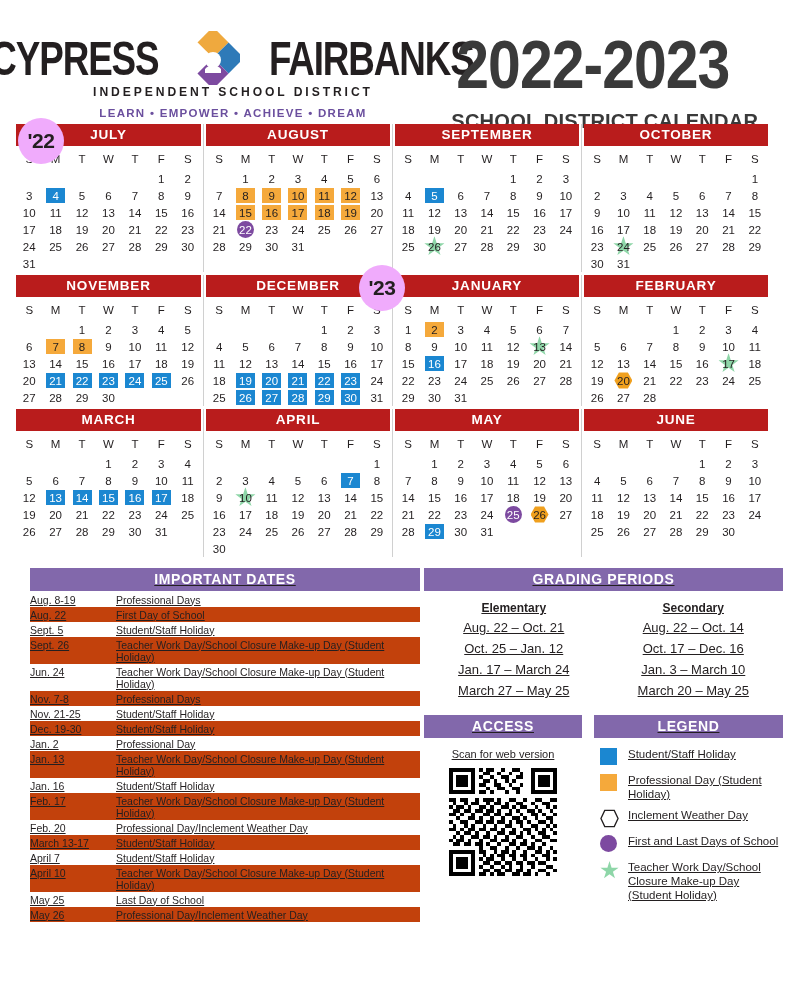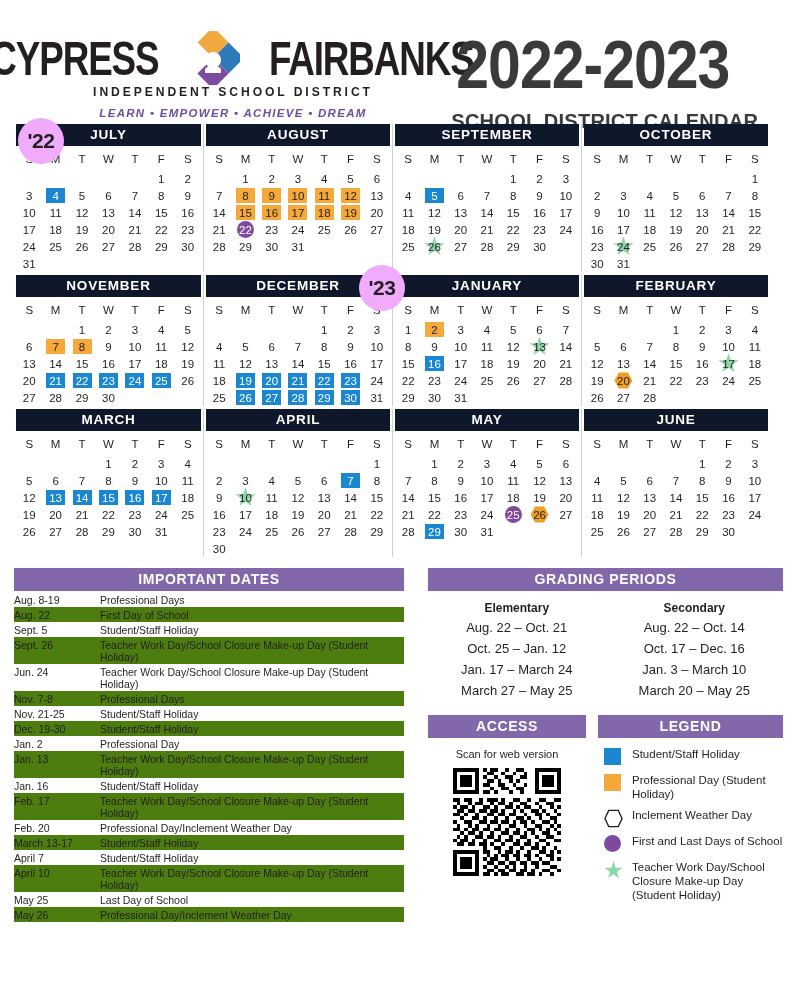--- a/index.html
+++ b/index.html
@@ -59,21 +59,20 @@
     margin-top: 3px;
     transform: scaleX(0.97);
   }
   .logo-tag {
     font-size: 11.5px;
     font-weight: bold;
     letter-spacing: 1.3px;
     color: #6b4f9e;
     margin-top: 8px;
     font-family: "Liberation Sans", sans-serif;
-    font-style: italic;
   }
 
   .header-right {
     flex: 1;
     text-align: left;
     padding-top: 4px;
   }
   .year-big {
     font-family: "Liberation Sans", sans-serif;
     font-weight: bold;
@@ -105,21 +104,21 @@
     margin-bottom: 3px;
   }
   .month {
     width: 189px;
     box-sizing: border-box;
     position: relative;
     padding: 0 2px;
   }
   .month + .month { border-left: 1px solid #d0d0d0; }
   .month-title {
-    background: #0f172a;
+    background: #b91c1c;
     color: #ffffff;
     font-weight: bold;
     font-size: 13.5px;
     letter-spacing: 0.8px;
     text-align: center;
     padding: 5px 0 5px 0;
     height: 22px;
     box-sizing: border-box;
     line-height: 12px;
   }
@@ -187,22 +186,23 @@
     display: flex;
     align-items: center;
     justify-content: center;
     z-index: 5;
     letter-spacing: -0.5px;
   }
 
   
   .bottom {
     display: flex;
-    padding: 8px 14px 0 14px;
-    gap: 24px;
+    padding: 8px 14px 0 30px;
+    gap: 4px;
+    text-decoration: underline;
   }
   .panel-head {
     background: #8268ab;
     color: #ffffff;
     font-weight: bold;
     font-size: 14px;
     letter-spacing: 0.6px;
     text-align: center;
     padding: 5px 0;
     height: 23px;
@@ -216,21 +216,21 @@
     width: 100%;
     border-collapse: collapse;
     margin-top: 1px;
   }
   table.dates td {
     font-size: 10.5px;
     padding: 1.5px 0 1.5px 0;
     color: #231f20;
     vertical-align: top;
   }
-  table.dates tr.alt td { background: #4d7c0f; }
+  table.dates tr.alt td { background: #c2410c; }
   td.d-date { width: 86px; padding-left: 9px; }
   td.d-desc { padding-right: 4px; }
 
   .grading-cols {
     display: flex;
     margin-top: 10px;
     text-align: center;
   }
   .grade-col { flex: 1; }
   .grade-head {

